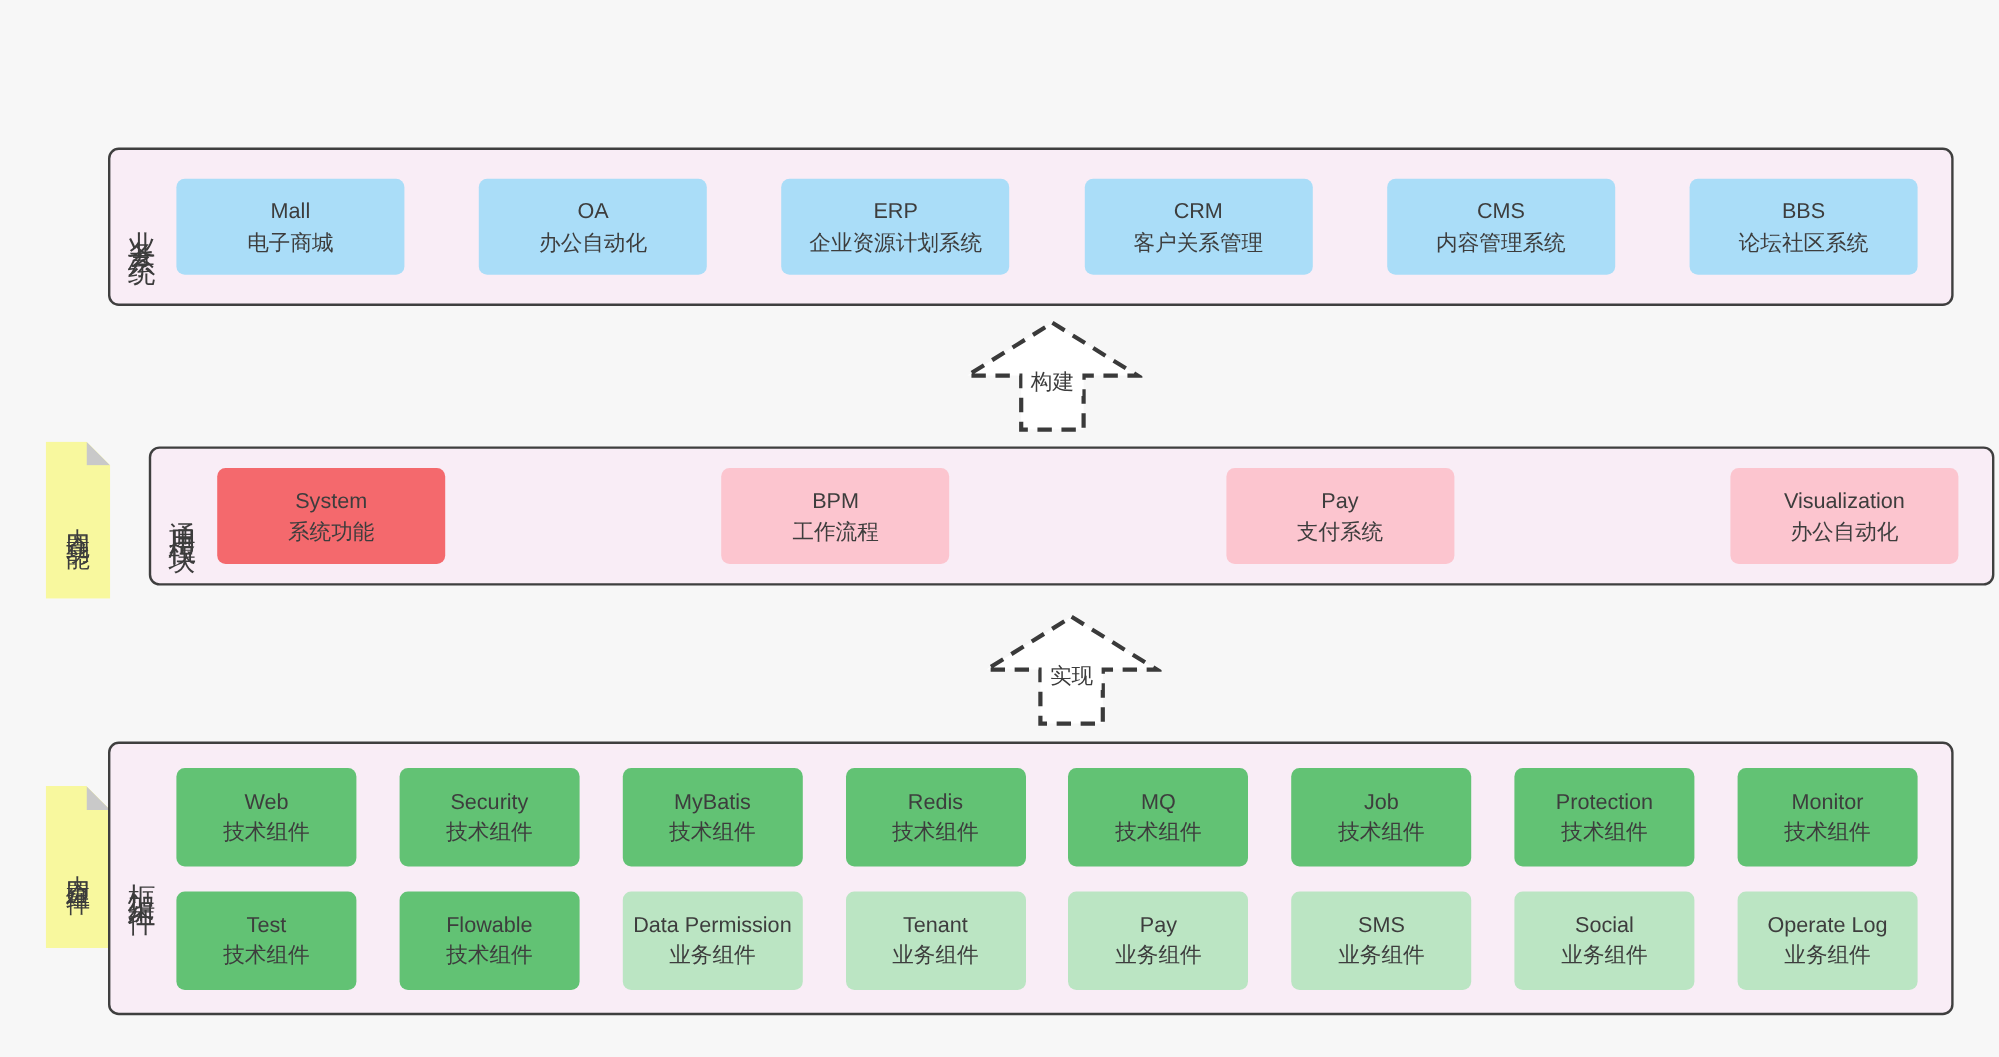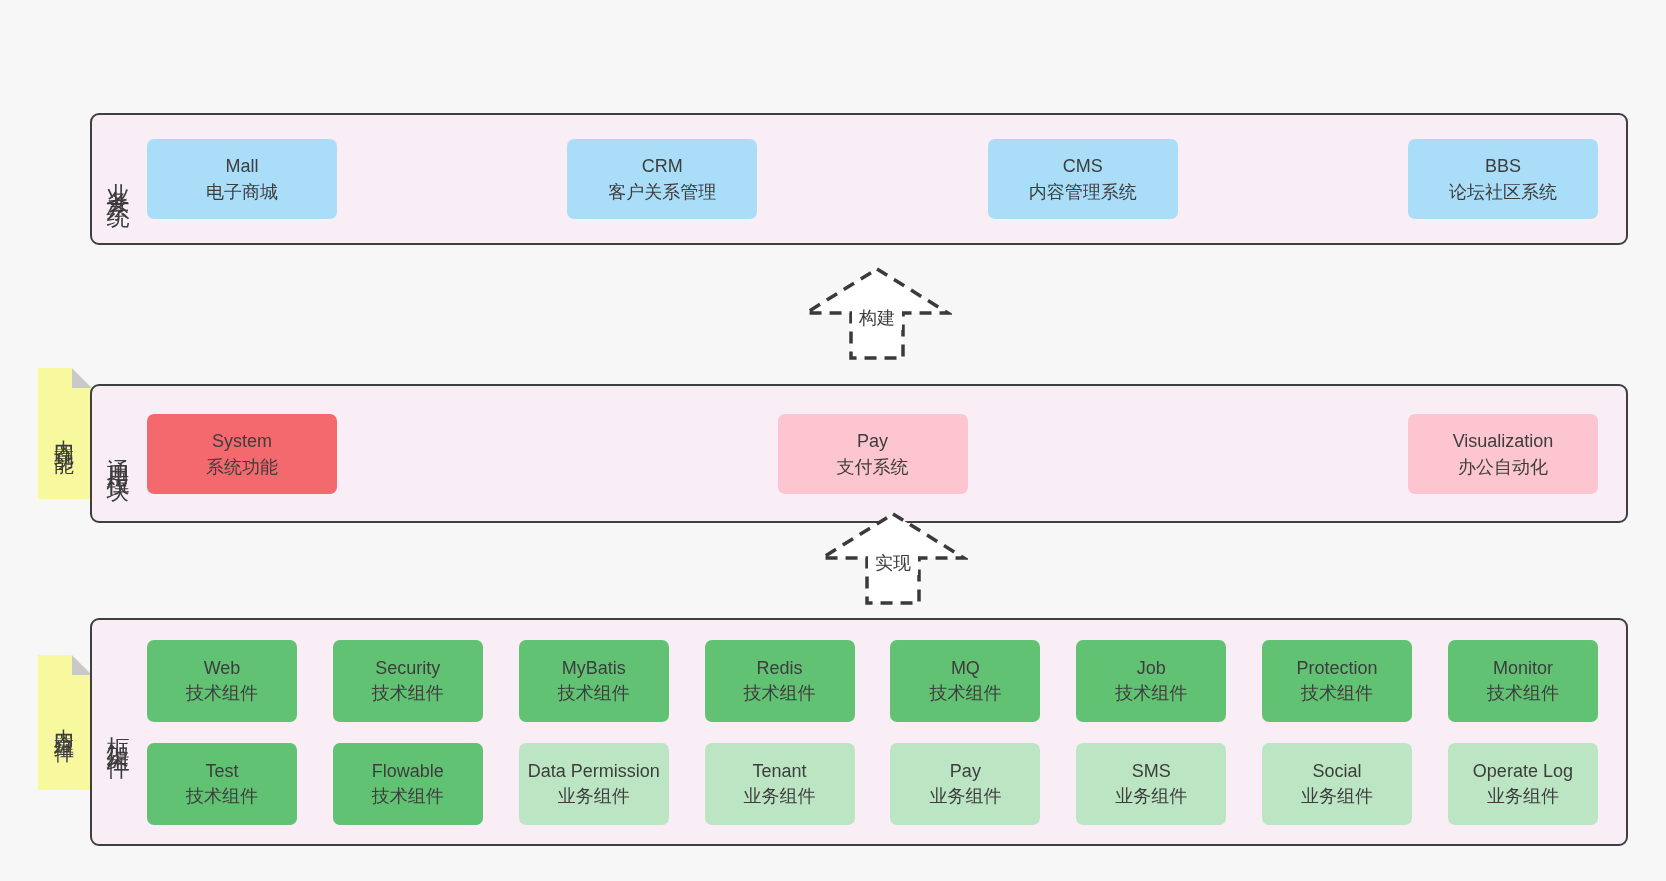--- a/index.html
+++ b/index.html
@@ -14,22 +14,22 @@
 
   
   .container {
     position:absolute;
     left:90px;
     width:1538px;
     background:#f9edf6;
     border:2px solid #3f3f3f;
     border-radius:9px;
   }
-  .c-business  { top:113px; height:132px; }
-  .c-modules   { top:384px; height:139px; }
+  .c-business  { top:123px; height:132px; }
+  .c-modules   { top:372px; height:116px;margin-left:34px; }
   .c-components{ top:618px; height:228px; }
 
   
   .vlabel {
     position:absolute; left:10px; top:0; bottom:0;
     width:34px;
     display:flex; align-items:center; justify-content:center;
   }
   .vlabel span {
     writing-mode:vertical-lr;
@@ -121,20 +121,28 @@
   <div class="container c-business">
     <div class="vlabel">
       <span>业务系统</span>
     </div>
     <div class="row">
       <div class="box blue">
         <div>Mall</div>
         <div>电子商城</div>
       </div>
       <div class="box blue">
+        <div>OA</div>
+        <div>办公自动化</div>
+      </div>
+      <div class="box blue">
+        <div>ERP</div>
+        <div>企业资源计划系统</div>
+      </div>
+      <div class="box blue">
         <div>CRM</div>
         <div>客户关系管理</div>
       </div>
       <div class="box blue">
         <div>CMS</div>
         <div>内容管理系统</div>
       </div>
       <div class="box blue">
         <div>BBS</div>
         <div>论坛社区系统</div>
@@ -151,20 +159,24 @@
   <div class="container c-modules">
     <div class="vlabel">
       <span>通用模块</span>
     </div>
     <div class="row">
       <div class="box red">
         <div>System</div>
         <div>系统功能</div>
       </div>
       <div class="box pink">
+        <div>BPM</div>
+        <div>工作流程</div>
+      </div>
+      <div class="box pink">
         <div>Pay</div>
         <div>支付系统</div>
       </div>
       <div class="box pink">
         <div>Visualization</div>
         <div>办公自动化</div>
       </div>
     </div>
   </div>
 

